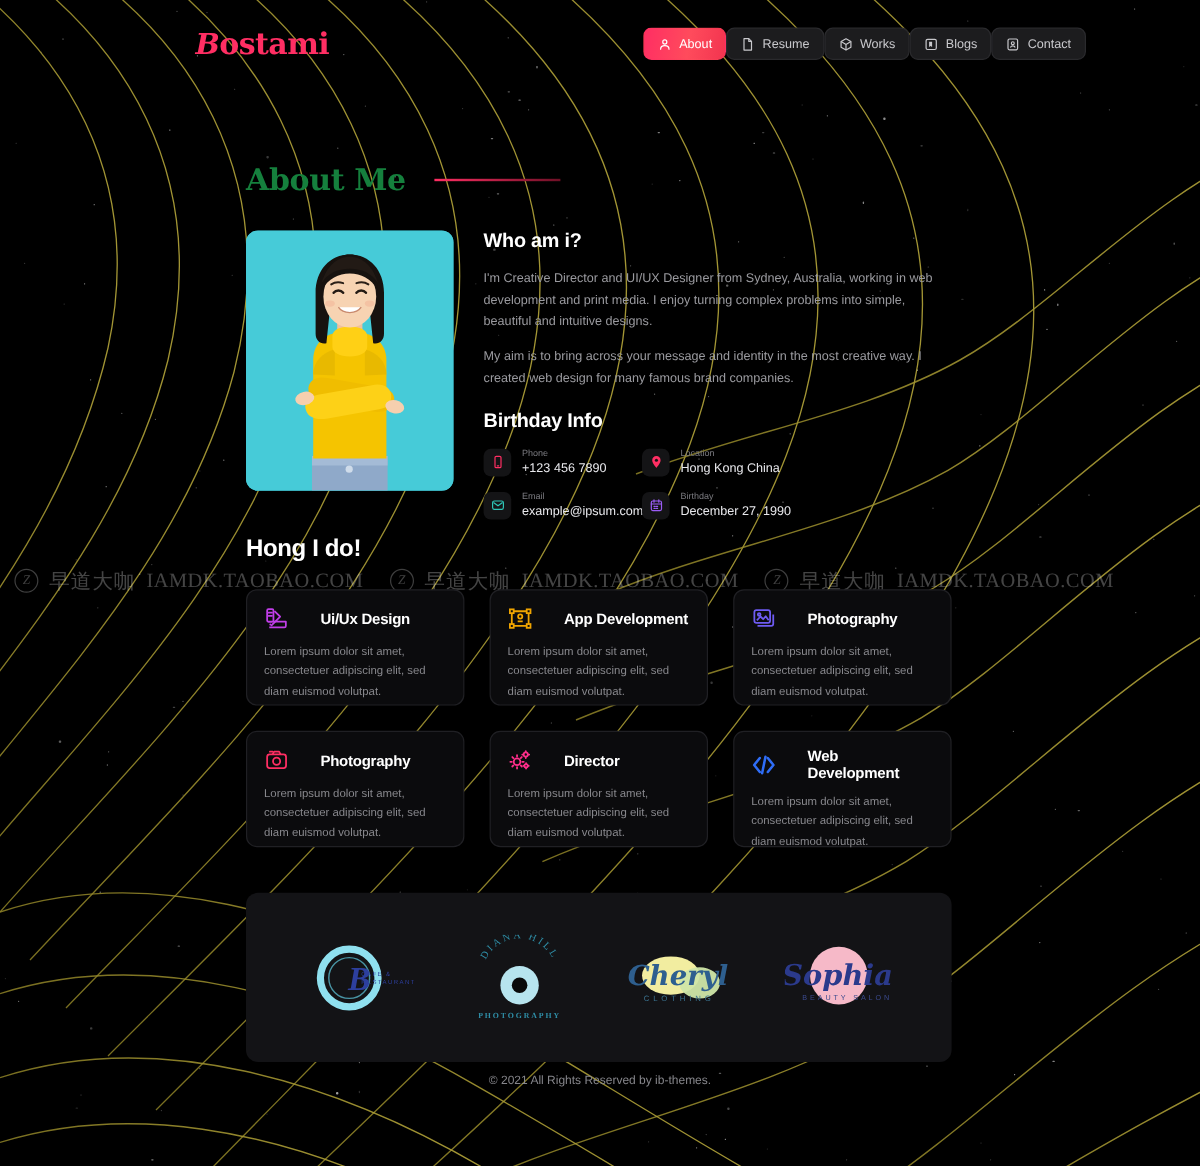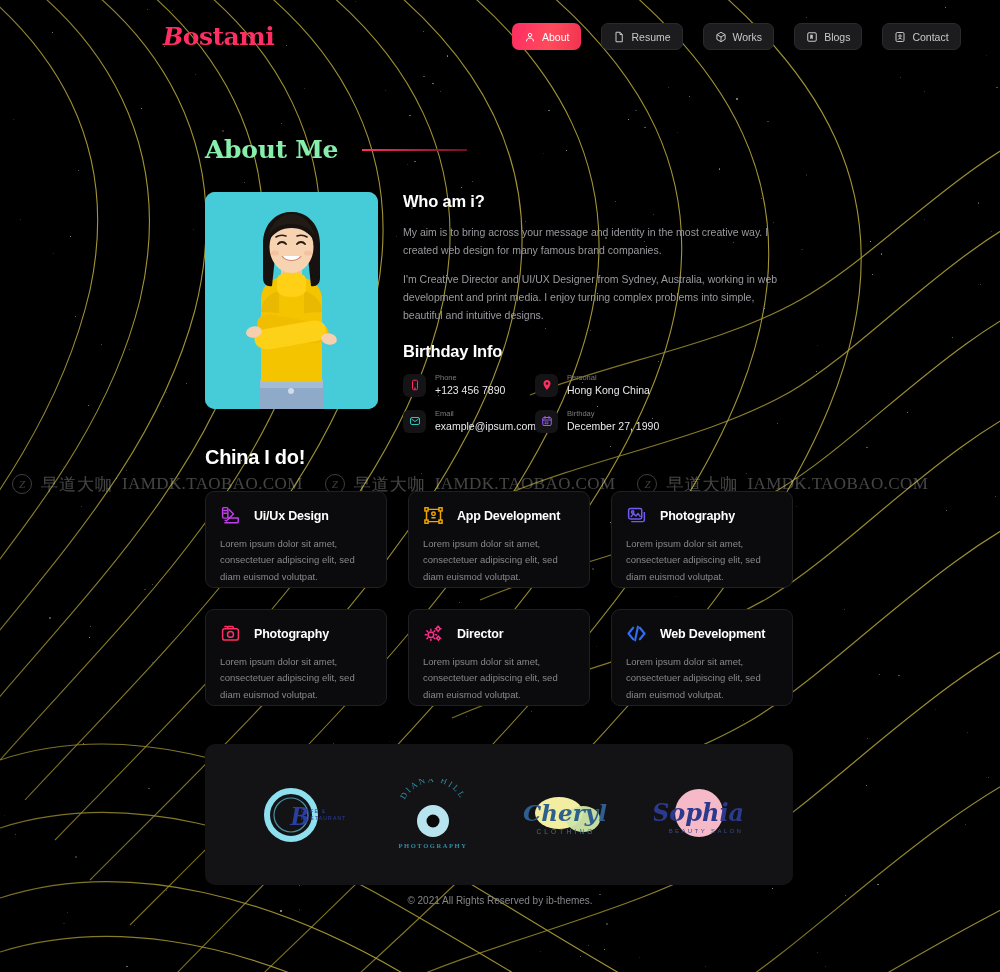--- a/index.html
+++ b/index.html
@@ -20,38 +20,38 @@
 
   
   .header { position:absolute; top:0; left:0; width:1000px; height:72px; display:flex; align-items:center; }
   .logo {
     position:absolute; left:163px; top:22px;
     font-family:"DejaVu Serif", serif;
     font-size:25px; font-weight:700; color:#ff2e63; letter-spacing:-0.5px;
   }
   .logo .logo-b { font-style:italic; font-size:24px; }
 
-  .nav { position:absolute; left:512px; top:23px; display:flex; gap:20px; align-items:center; }
+  .nav { position:absolute; left:536px; top:23px; display:flex; gap:0; align-items:center; }
   .nav-item {
     height:27px; border-radius:7px; display:flex; align-items:center; gap:6px;
     padding:0 11px; background:#1c1c1e; color:#c8c8cc; font-size:10.5px;
     border:1px solid #2a2a2d; cursor:pointer; white-space:nowrap;
   }
   .nav-item svg { width:12px; height:12px; display:block; }
   .nav-item.active {
     background:linear-gradient(100deg,#ff2e63 0%,#ff4b5c 55%,#f2344f 100%);
     color:#fff; border-color:transparent;
   }
   .nav-item.active svg { stroke:#fff; }
 
   
   .section-head { display:flex; align-items:center; gap:24px; position:absolute; left:205px; top:135px; }
   .section-head h1 {
     font-family:"DejaVu Serif", serif;
-    font-size:25px; font-weight:700; color:#86efac; letter-spacing:-0.3px;
+    font-size:25px; font-weight:700; color:#15803d; letter-spacing:-0.3px;
   }
   .title-line { width:105px; height:2px; background:linear-gradient(90deg,#ff2e63,#6e1026); }
 
   
   .about-row { position:absolute; left:205px; top:192px; display:flex; gap:25px; }
   .photo-frame {
     width:173px; height:217px; border-radius:10px; overflow:hidden;
     background:#3ec8d8; position:relative; flex-shrink:0;
   }
   .photo-frame svg { display:block; }
@@ -72,21 +72,21 @@
   .info-value { font-size:10.5px; color:#e8e8ec; line-height:1.35; }
 
   
   .whatido { position:absolute; left:205px; top:446px; font-size:20px; font-weight:700; color:#fff; letter-spacing:-0.3px; }
 
   .cards { position:absolute; left:205px; top:491px; display:grid; grid-template-columns:repeat(3,182px); gap:21px 21px; }
   .card {
     width:182px; height:97px; background:#0b0b0d; border:1px solid #202024;
     border-radius:9px; padding:13px 14px;
   }
-  .card-head { display:flex; align-items:center; gap:13px; margin-bottom:10px; }
+  .card-head { display:flex; align-items:center; gap:26px; margin-bottom:10px; }
   .card-head svg { width:21px; height:21px; display:block; flex-shrink:0; }
   .card-title { font-size:12.5px; font-weight:600; color:#fff; letter-spacing:-0.2px; }
   .card-desc { font-size:9.5px; line-height:1.72; color:#88888d; }
 
   
   .clients {
     position:absolute; left:205px; top:744px; width:588px; height:141px;
     background:#131316; border-radius:10px; display:flex; align-items:center;
     justify-content:space-around; padding:0 28px;
   }
@@ -456,22 +456,22 @@
         <path d="M77 64c4 6 15 6 19 0z" fill="#fff"></path>
         <path d="M77 64c4 6 15 6 19 0" stroke="#c98a6e" stroke-width="1.2" fill="none"></path>
 
         <ellipse cx="70" cy="61" rx="4" ry="2.6" fill="#f2b79a" opacity=".6"></ellipse>
         <ellipse cx="103" cy="61" rx="4" ry="2.6" fill="#f2b79a" opacity=".6"></ellipse>
       </svg>
     </div>
 
     <div class="about-text">
       <h2>Who am i?</h2>
+      <p>I'm Creative Director and UI/UX Designer from Sydney, Australia, working in web development and print media. I enjoy turning complex problems into simple, beautiful and intuitive designs.</p>
       <p>My aim is to bring across your message and identity in the most creative way. I created web design for many famous brand companies.</p>
-      <p>I'm Creative Director and UI/UX Designer from Sydney, Australia, working in web development and print media. I enjoy turning complex problems into simple, beautiful and intuitive designs.</p>
 
       <div class="personal-info-title">Birthday Info</div>
 
       <div class="info-grid">
         <div class="info-item">
           <div class="info-ico">
             <svg viewBox="0 0 24 24" fill="none" stroke="#ff2e63" stroke-width="2" stroke-linejoin="round">
                 <rect x="7" y="2.5" width="10" height="19" rx="2.2"></rect>
                 <path d="M10.8 18.4h2.4" stroke-linecap="round"></path>
               </svg>
@@ -483,21 +483,21 @@
         </div>
 
         <div class="info-item">
           <div class="info-ico">
             <svg viewBox="0 0 24 24" fill="#ff2e63">
                 <path d="M12 2.2c-4 0-7 3-7 6.9 0 5.2 7 12.7 7 12.7s7-7.5 7-12.7c0-3.9-3-6.9-7-6.9z"></path>
                 <circle cx="12" cy="9" r="2.6" fill="#141416"></circle>
               </svg>
           </div>
           <div>
-            <div class="info-label">Personal</div>
+            <div class="info-label">Location</div>
             <div class="info-value">Hong Kong China</div>
           </div>
         </div>
 
         <div class="info-item">
           <div class="info-ico">
             <svg viewBox="0 0 24 24" fill="none" stroke="#2ec4b6" stroke-width="2" stroke-linejoin="round">
                 <rect x="3" y="5" width="18" height="14" rx="3"></rect>
                 <path d="M4.5 7.5L12 13l7.5-5.5"></path>
               </svg>
@@ -518,21 +518,21 @@
           </div>
           <div>
             <div class="info-label">Birthday</div>
             <div class="info-value">December 27, 1990</div>
           </div>
         </div>
       </div>
     </div>
   </div>
 
-  <div class="whatido">China I do!</div>
+  <div class="whatido">Hong I do!</div>
 
   <div class="cards">
     <div class="card">
       <div class="card-head">
         <svg viewBox="0 0 24 24" fill="none" stroke="#c13ee8" stroke-width="1.7" stroke-linejoin="round">
             <rect x="3" y="3" width="6" height="12" rx="1.2"></rect>
             <path d="M10 4.8l5.4 5.4-8.7 8.7"></path>
             <path d="M5 20.4h14.4a1.4 1.4 0 001.4-1.4v-4.2H9"></path>
             <circle cx="6" cy="17.6" r=".9" fill="#c13ee8" stroke="none"></circle>
             <path d="M4.4 6.4h3.2M4.4 9.4h3.2" stroke-linecap="round"></path>

